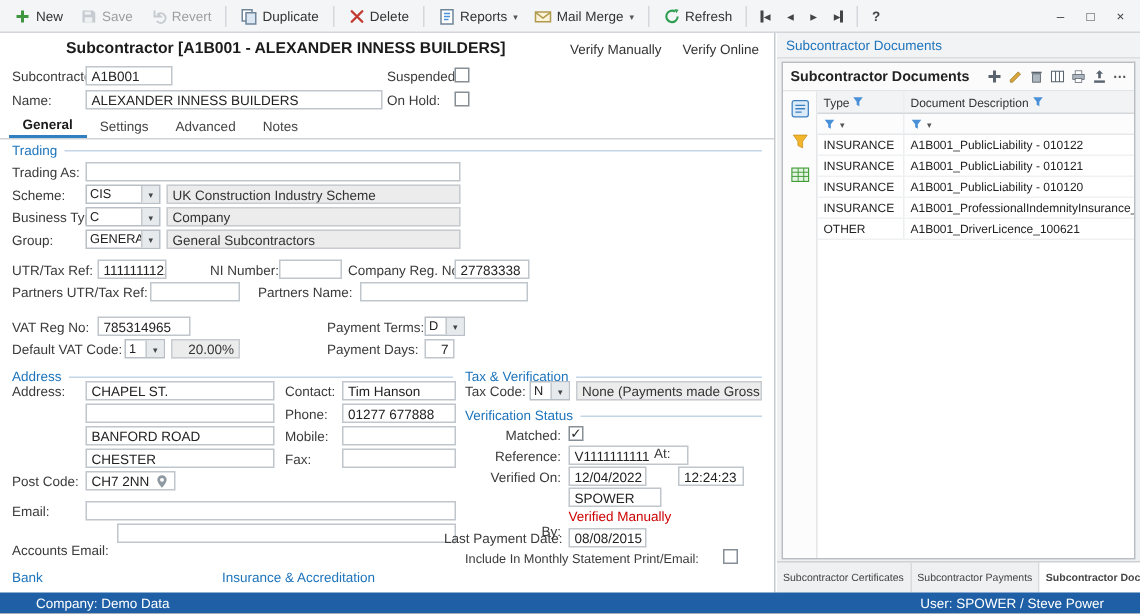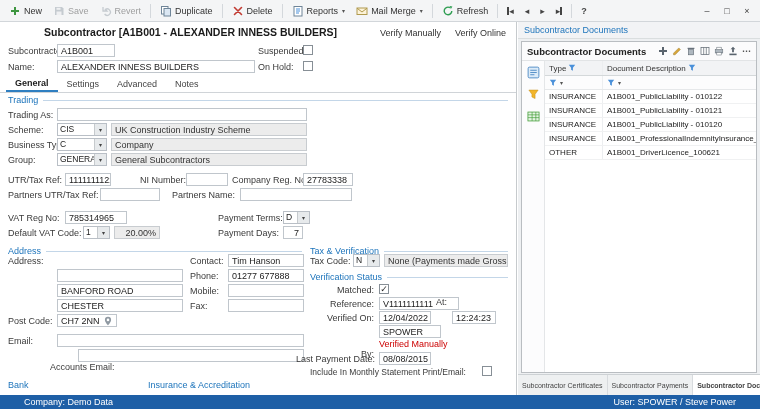--- a/index.html
+++ b/index.html
@@ -253,20 +253,21 @@
     <div class="fld ro abs" style="left:114px;top:204px;width:46px;text-align:right;">20.00%</div>
     <span class="lbl abs" style="left:218px;top:206px;">Payment Days:</span>
     <div class="fld abs" style="left:283px;top:204px;width:20px;text-align:right;">7</div>
 
     <div class="sec abs" style="left:8px;top:224px;width:294px;">
       <span>Address</span>
       <span class="line"></span>
     </div>
 
     <span class="lbl abs" style="left:8px;top:234px;">Address:</span>
+    <div class="fld abs" style="left:57px;top:232px;width:126px;">CHAPEL ST.</div>
     <span class="lbl abs" style="left:190px;top:234px;">Contact:</span>
     <div class="fld abs" style="left:228px;top:232px;width:76px;">Tim Hanson</div>
 
     <div class="fld abs" style="left:57px;top:247px;width:126px;"></div>
     <span class="lbl abs" style="left:190px;top:249px;">Phone:</span>
     <div class="fld abs" style="left:228px;top:247px;width:76px;">01277 677888</div>
 
     <div class="fld abs" style="left:57px;top:262px;width:126px;">BANFORD ROAD</div>
     <span class="lbl abs" style="left:190px;top:264px;">Mobile:</span>
     <div class="fld abs" style="left:228px;top:262px;width:76px;"></div>
@@ -280,21 +281,21 @@
       <span>CH7 2NN</span>
       <svg class="i10" viewBox="0 0 10 10">
           <path d="M5 0.8a3.1 3.1 0 0 1 3.1 3.1C8.1 6 5 9.2 5 9.2S1.9 6 1.9 3.9A3.1 3.1 0 0 1 5 0.8z" fill="#8f99a2"></path>
           <circle cx="5" cy="3.9" r="1.3" fill="#fff"></circle>
         </svg>
     </div>
 
     <span class="lbl abs" style="left:8px;top:314px;">Email:</span>
     <div class="fld abs" style="left:57px;top:312px;width:247px;"></div>
 
-    <span class="lbl abs" style="left:8px;top:340px;margin-left:42px;">Accounts Email:</span>
+    <span class="lbl abs" style="left:8px;top:340px;">Accounts Email:</span>
     <div class="fld abs" style="left:78px;top:327px;width:226px;"></div>
 
     <div class="sec abs" style="left:310px;top:224px;width:198px;">
       <span>Tax &amp; Verification</span>
       <span class="line"></span>
     </div>
 
     <span class="lbl abs" style="left:310px;top:234px;">Tax Code:</span>
     <div class="combo abs" style="left:353px;top:232px;width:27px;">
       <span class="v">N</span>

